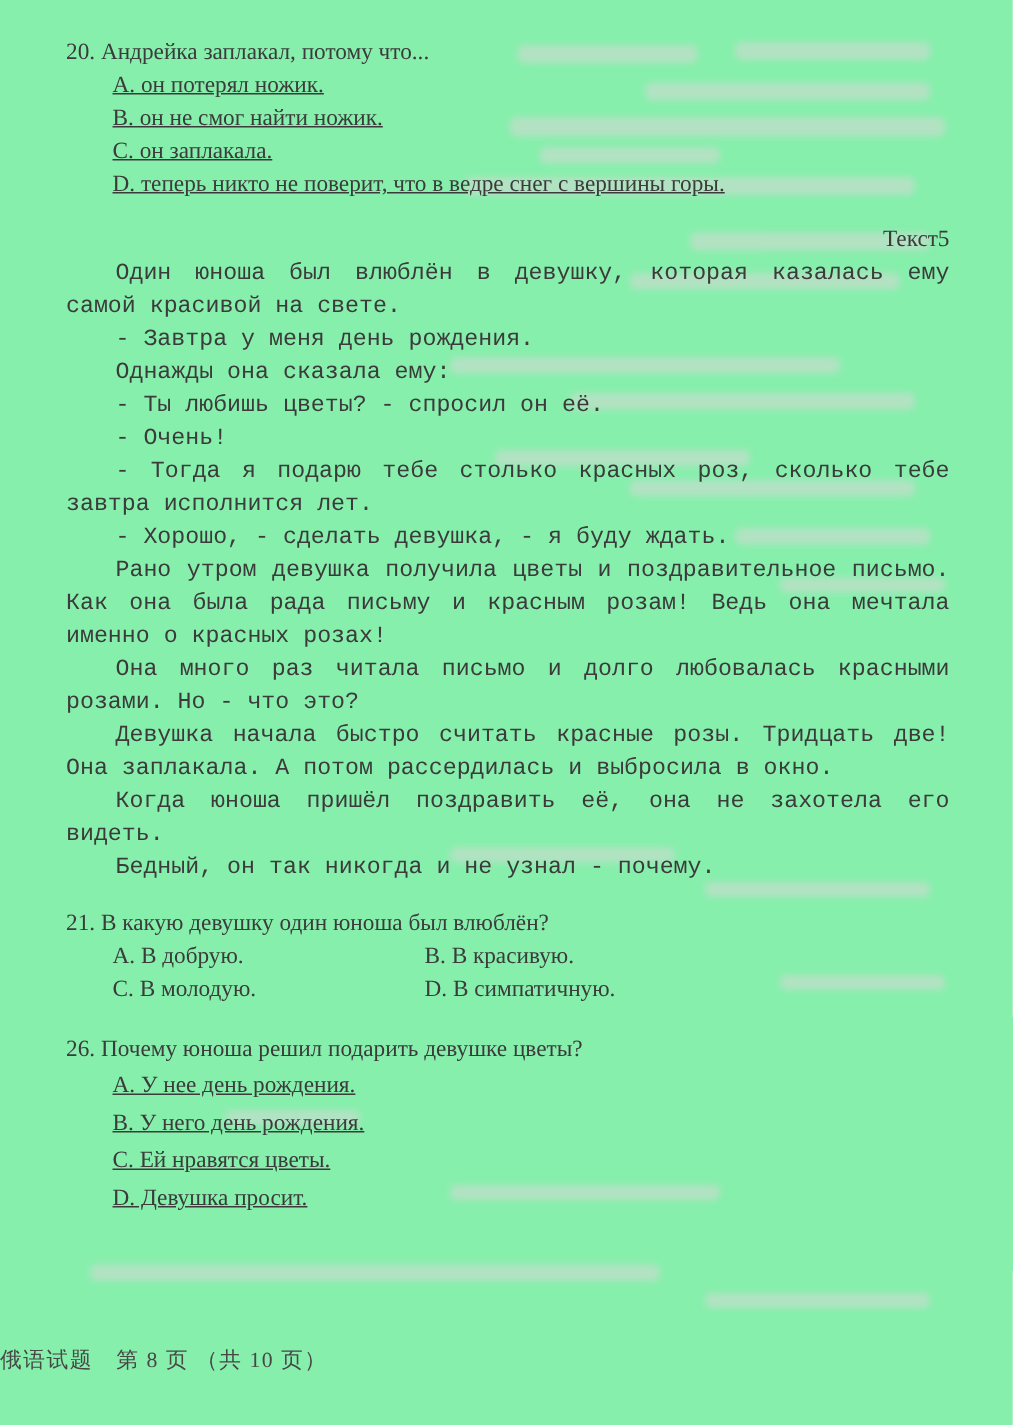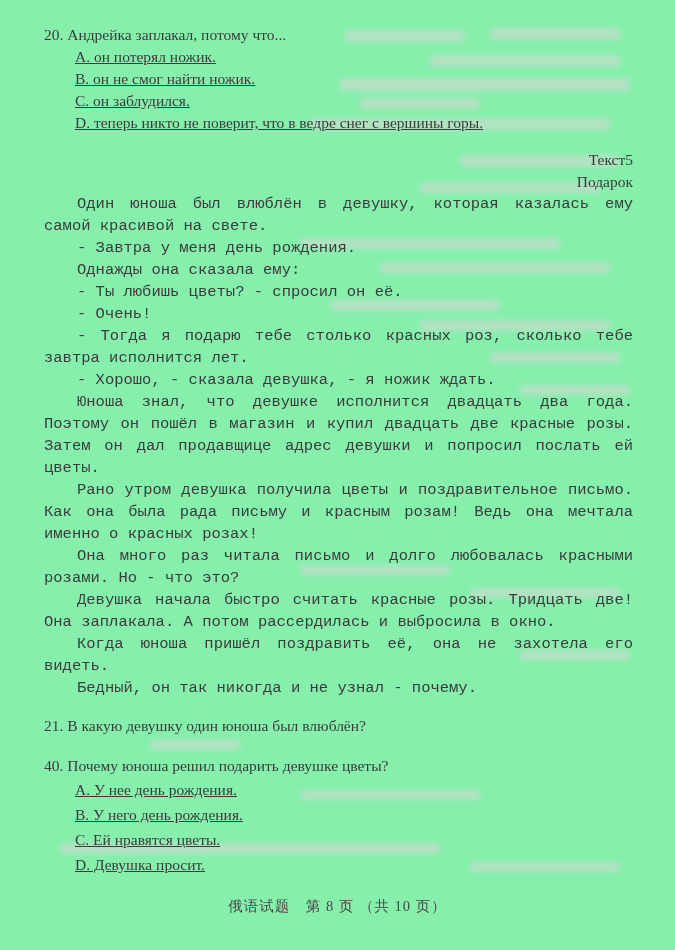--- a/index.html
+++ b/index.html
@@ -49,21 +49,20 @@
   .opt-grid {
     padding-left: 31px;
     display: grid;
     grid-template-columns: 208px auto;
   }
   .opt-grid .option { line-height: 22px; }
   .footer {
     position: absolute;
     left: 0; right: 0;
     bottom: 34px;
-    text-align: center;
     z-index: 1;
     font-size: 14.5px;
     color: #474747;
     letter-spacing: 1px;
     font-family: Liberation Serif, serif;
   }
 </style>
 </head>
 <body>
 
@@ -96,53 +95,57 @@
   <main class="content">
 
     <section>
       <div class="q-line">
         <span class="q-num">20.</span>
         <span>Андрейка заплакал, потому что...</span>
       </div>
       <div class="options">
         <div class="option">A. он потерял ножик.</div>
         <div class="option">B. он не смог найти ножик.</div>
-        <div class="option">C. он заблудился.</div>
+        <div class="option">C. он заплакала.</div>
         <div class="option">D. теперь никто не поверит, что в ведре снег с вершины горы.</div>
       </div>
     </section>
 
     <section>
       <div class="center heading-gap">Текст5</div>
-      <div class="center">Подарок</div>
       <p class="para">Один юноша был влюблён в девушку, которая казалась ему самой красивой на свете.</p>
       <p class="para">- Завтра у меня день рождения.</p>
       <p class="para">Однажды она сказала ему:</p>
       <p class="para">- Ты любишь цветы? - спросил он её.</p>
       <p class="para">- Очень!</p>
       <p class="para">- Тогда я подарю тебе столько красных роз, сколько тебе завтра исполнится лет.</p>
-      <p class="para">- Хорошо, - сказала девушка, - я ножик ждать.</p>
-      <p class="para">Юноша знал, что девушке исполнится двадцать два года. Поэтому он пошёл в магазин и купил двадцать две красные розы. Затем он дал продавщице адрес девушки и попросил послать ей цветы.</p>
+      <p class="para">- Хорошо, - сделать девушка, - я буду ждать.</p>
       <p class="para">Рано утром девушка получила цветы и поздравительное письмо. Как она была рада письму и красным розам! Ведь она мечтала именно о красных розах!</p>
       <p class="para">Она много раз читала письмо и долго любовалась красными розами. Но - что это?</p>
       <p class="para">Девушка начала быстро считать красные розы. Тридцать две! Она заплакала. А потом рассердилась и выбросила в окно.</p>
       <p class="para">Когда юноша пришёл поздравить её, она не захотела его видеть.</p>
       <p class="para">Бедный, он так никогда и не узнал - почему.</p>
     </section>
 
     <section class="q-block">
       <div class="q-line">
         <span class="q-num">21.</span>
         <span>В какую девушку один юноша был влюблён?</span>
       </div>
+      <div class="opt-grid">
+        <div class="option">A. В добрую.</div>
+        <div class="option">B. В красивую.</div>
+        <div class="option">C. В молодую.</div>
+        <div class="option">D. В симпатичную.</div>
+      </div>
     </section>
 
     <section class="q-block-2">
       <div class="q-line">
-        <span class="q-num">40.</span>
+        <span class="q-num">26.</span>
         <span>Почему юноша решил подарить девушке цветы?</span>
       </div>
       <div class="options options-wide">
         <div class="option">A. У нее день рождения.</div>
         <div class="option">B. У него день рождения.</div>
         <div class="option">C. Ей нравятся цветы.</div>
         <div class="option">D. Девушка просит.</div>
       </div>
     </section>
 

